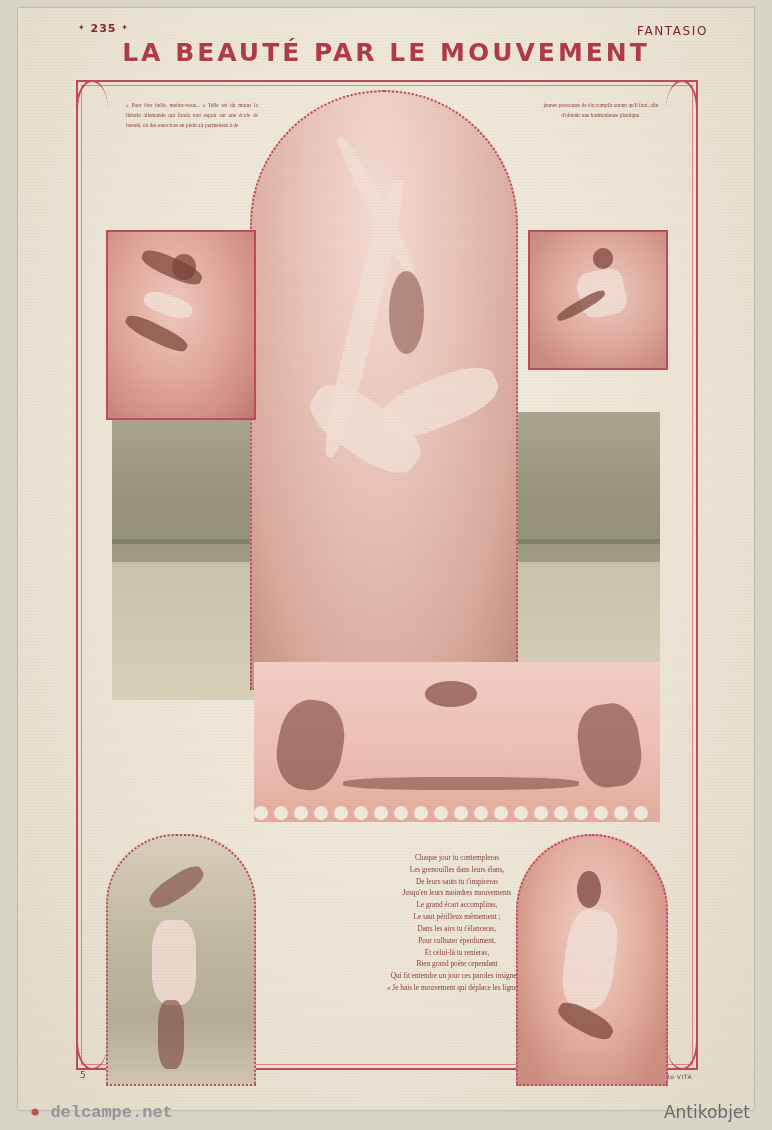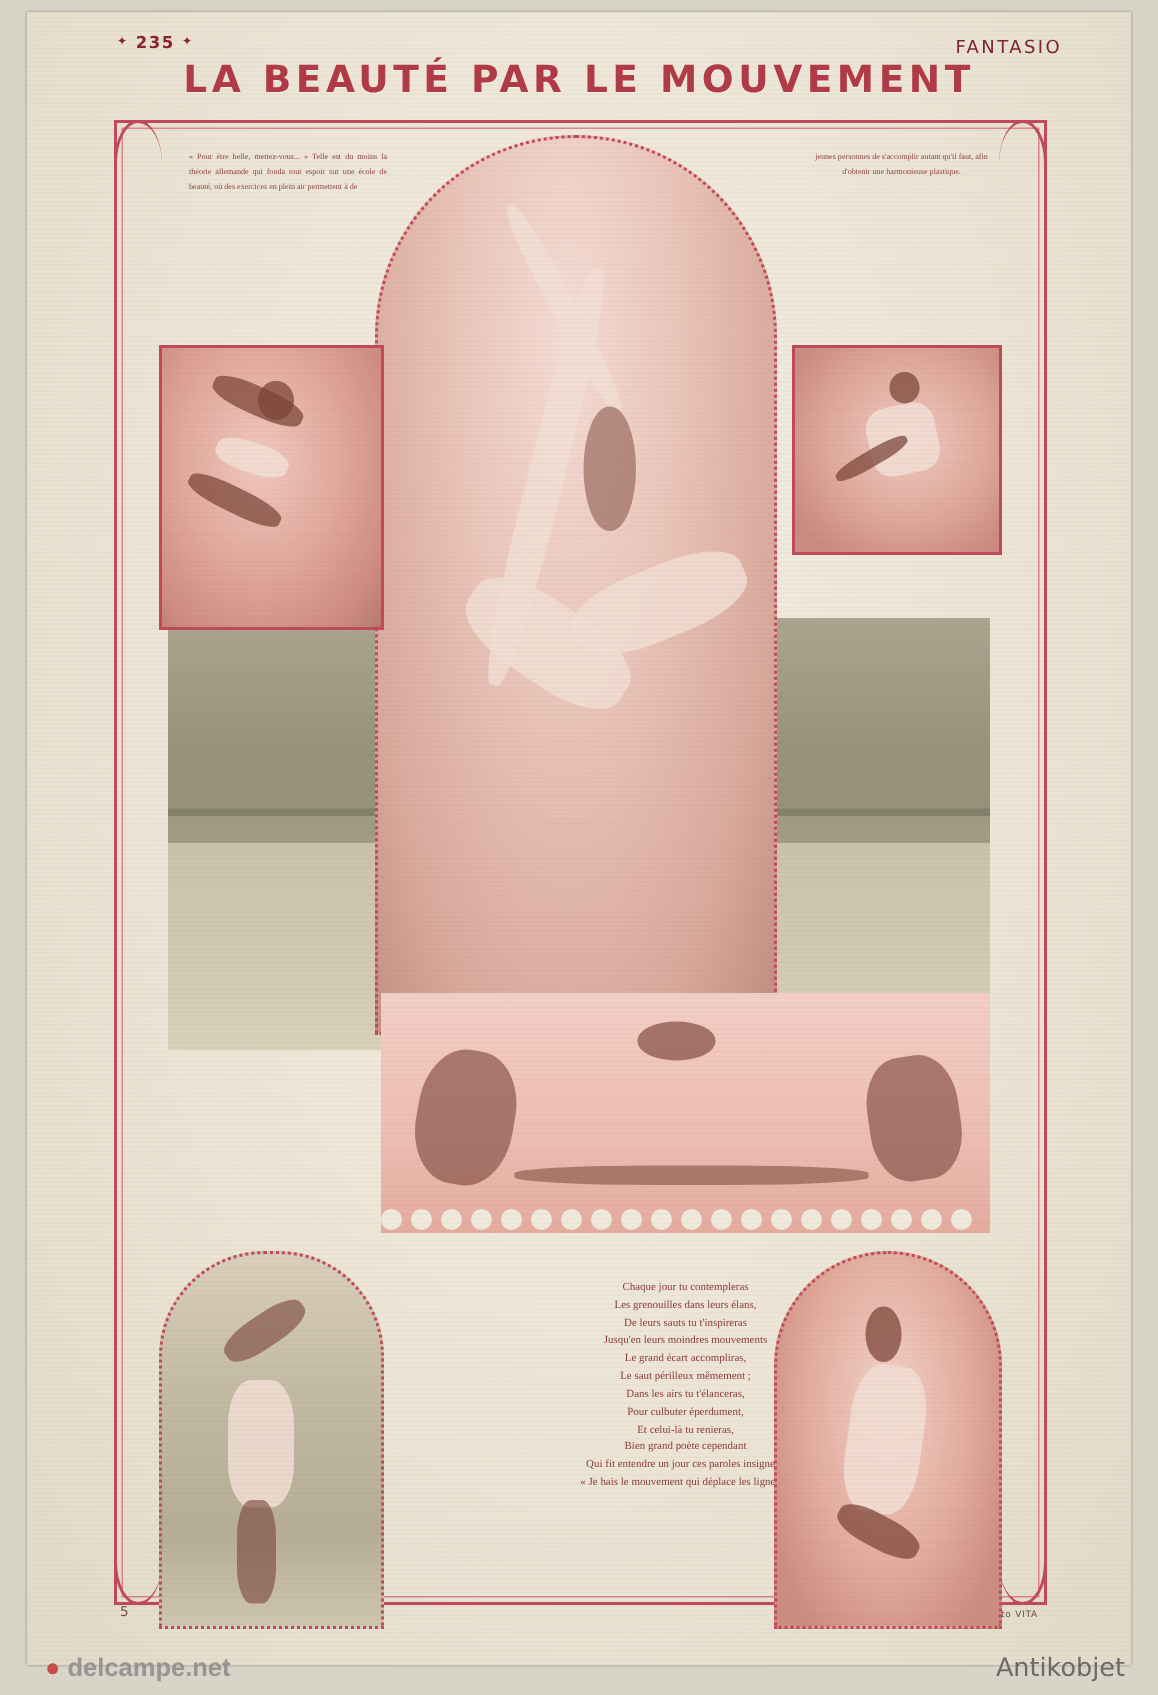--- a/index.html
+++ b/index.html
@@ -171,21 +171,21 @@
     font-family:"DejaVu Sans", sans-serif;
   }
   .credit{
     position:absolute; right:62px; bottom:30px;
     font-size:6px;color:#6d4a3c;letter-spacing:.5px;
     font-family:"DejaVu Sans", sans-serif;
   }
   
   .wm-left{
     position:absolute;left:30px;bottom:8px;
-    font-family:Liberation Sans, sans-serif;
+    font-family:Liberation Mono, monospace;
     font-size:17px;font-weight:bold;color:#8b8b8b;opacity:.85;
   }
   .wm-left .dot{color:#c23b3b;}
   .wm-right{
     position:absolute;right:22px;bottom:8px;
     font-family:"DejaVu Sans", sans-serif;
     font-size:17px;color:#5f5f5f;opacity:.9;
   }
   
   .grain{

